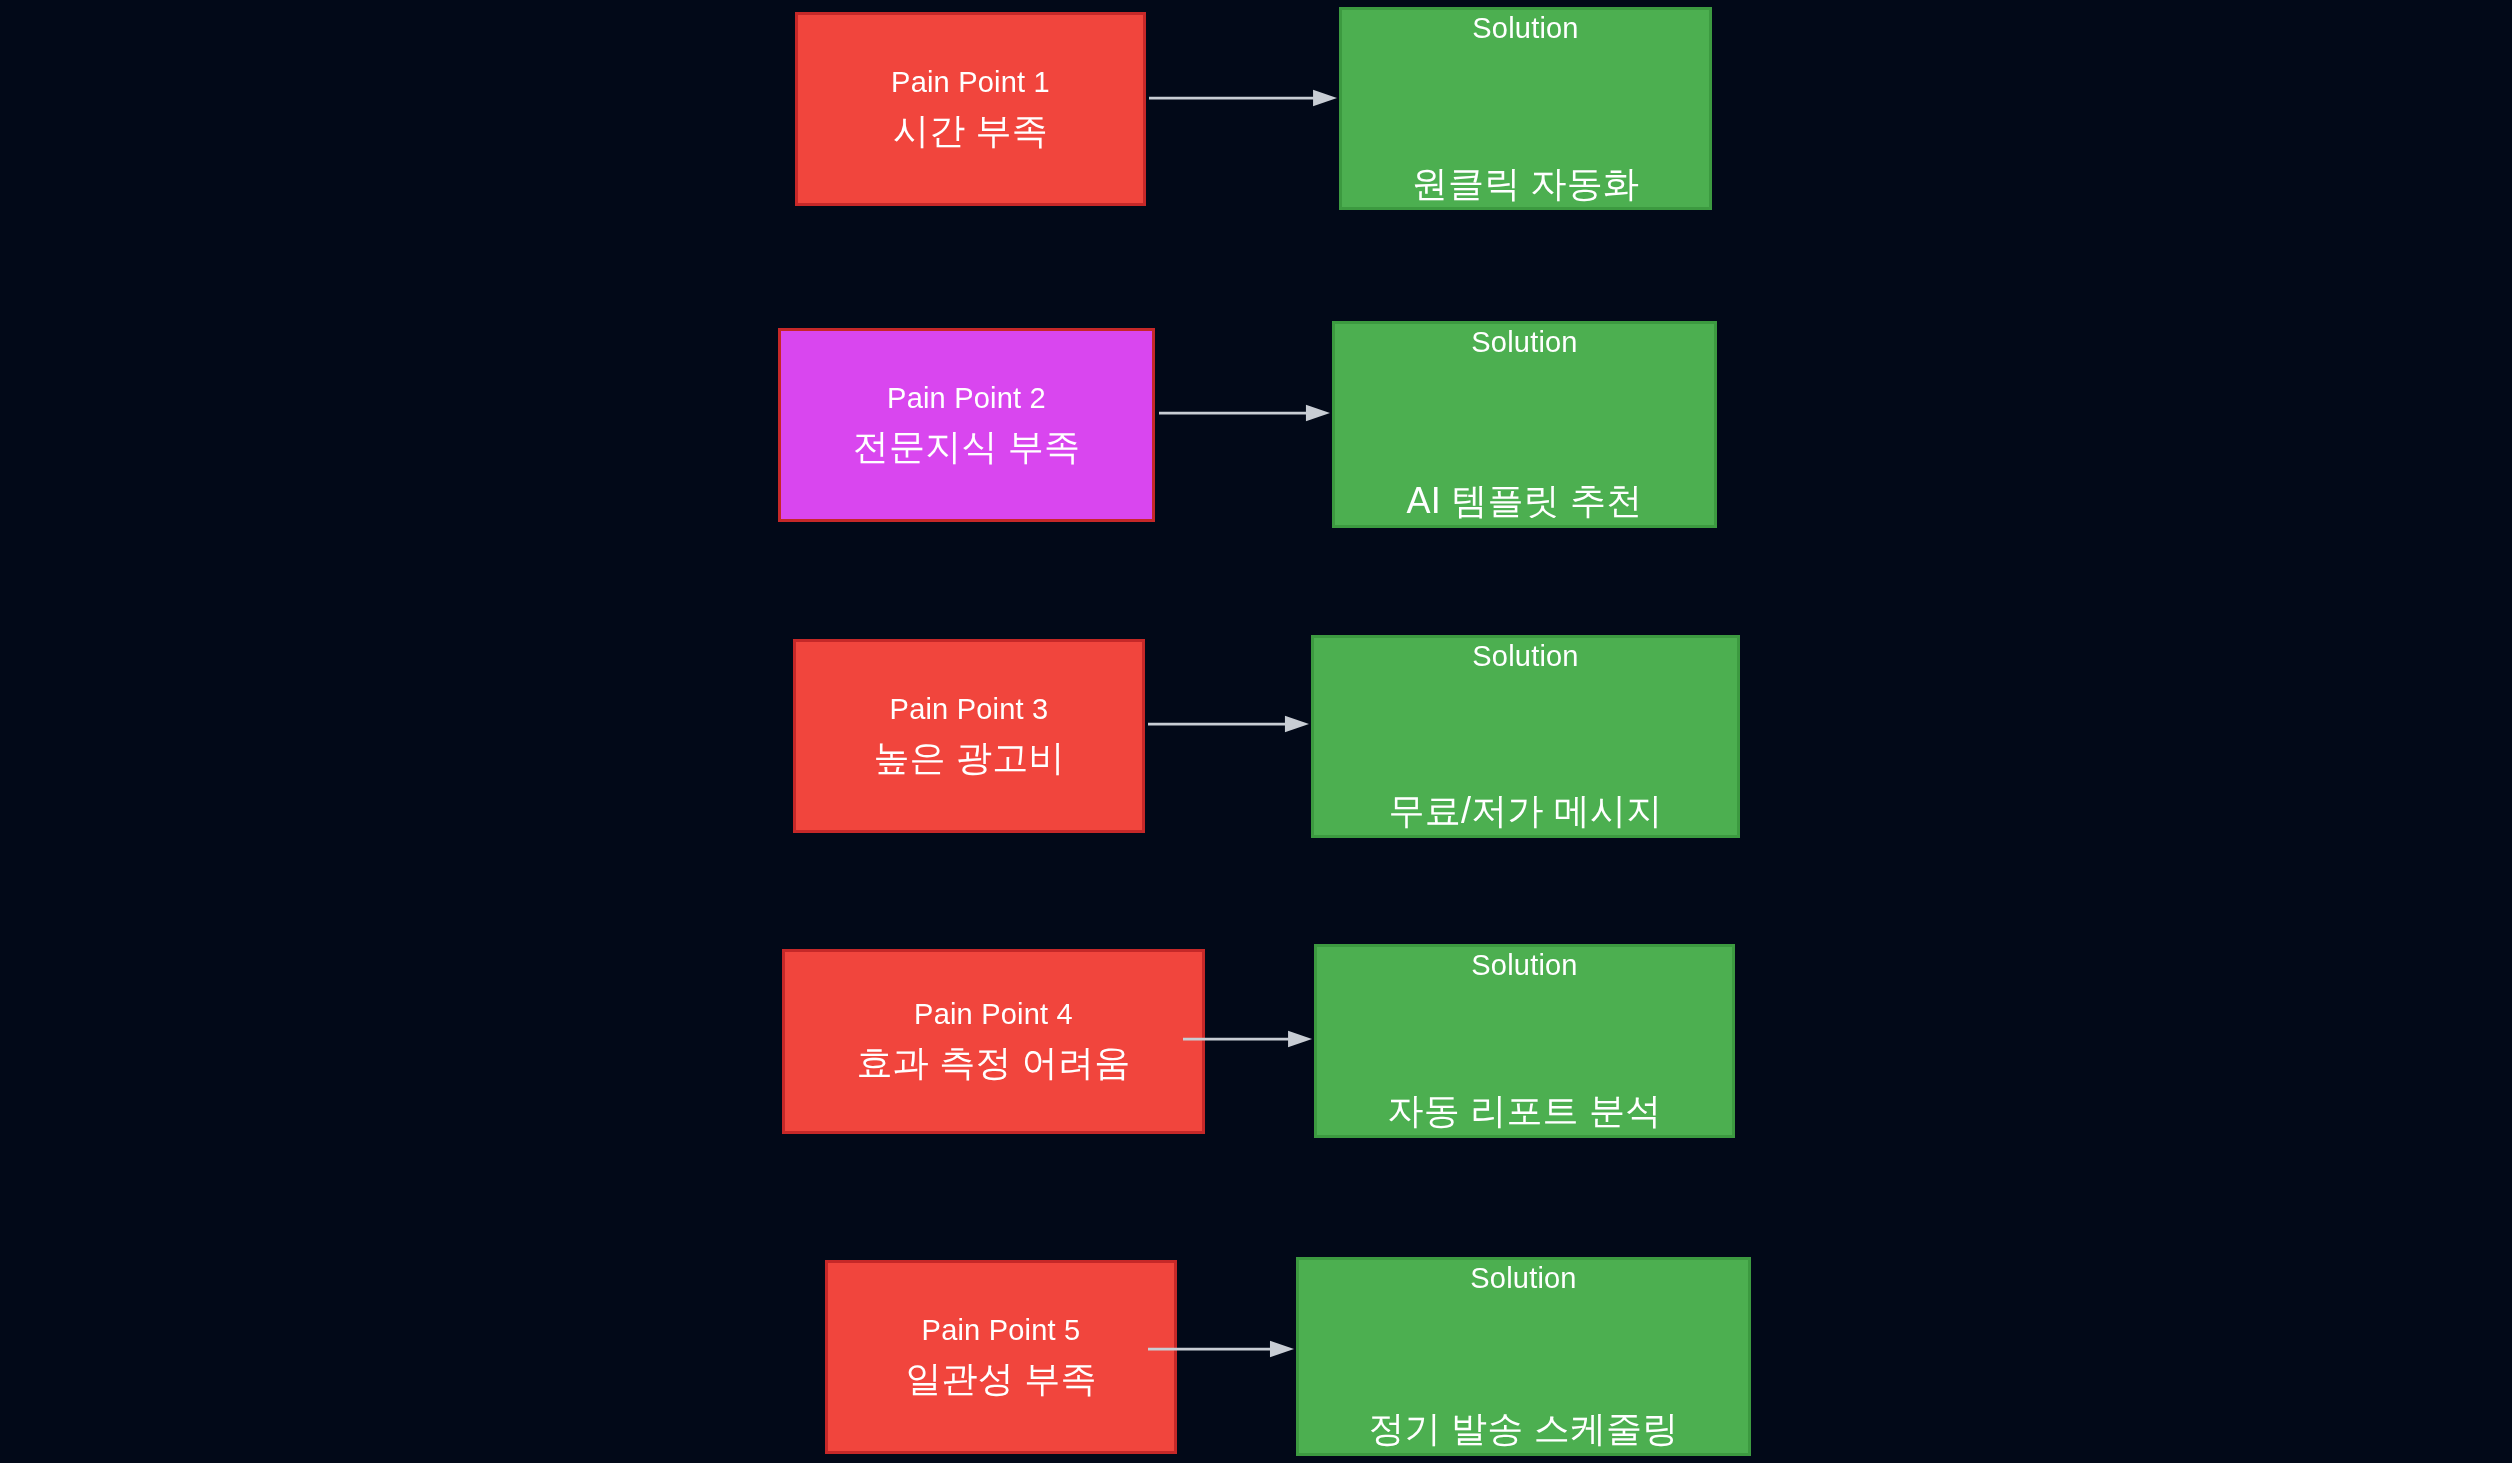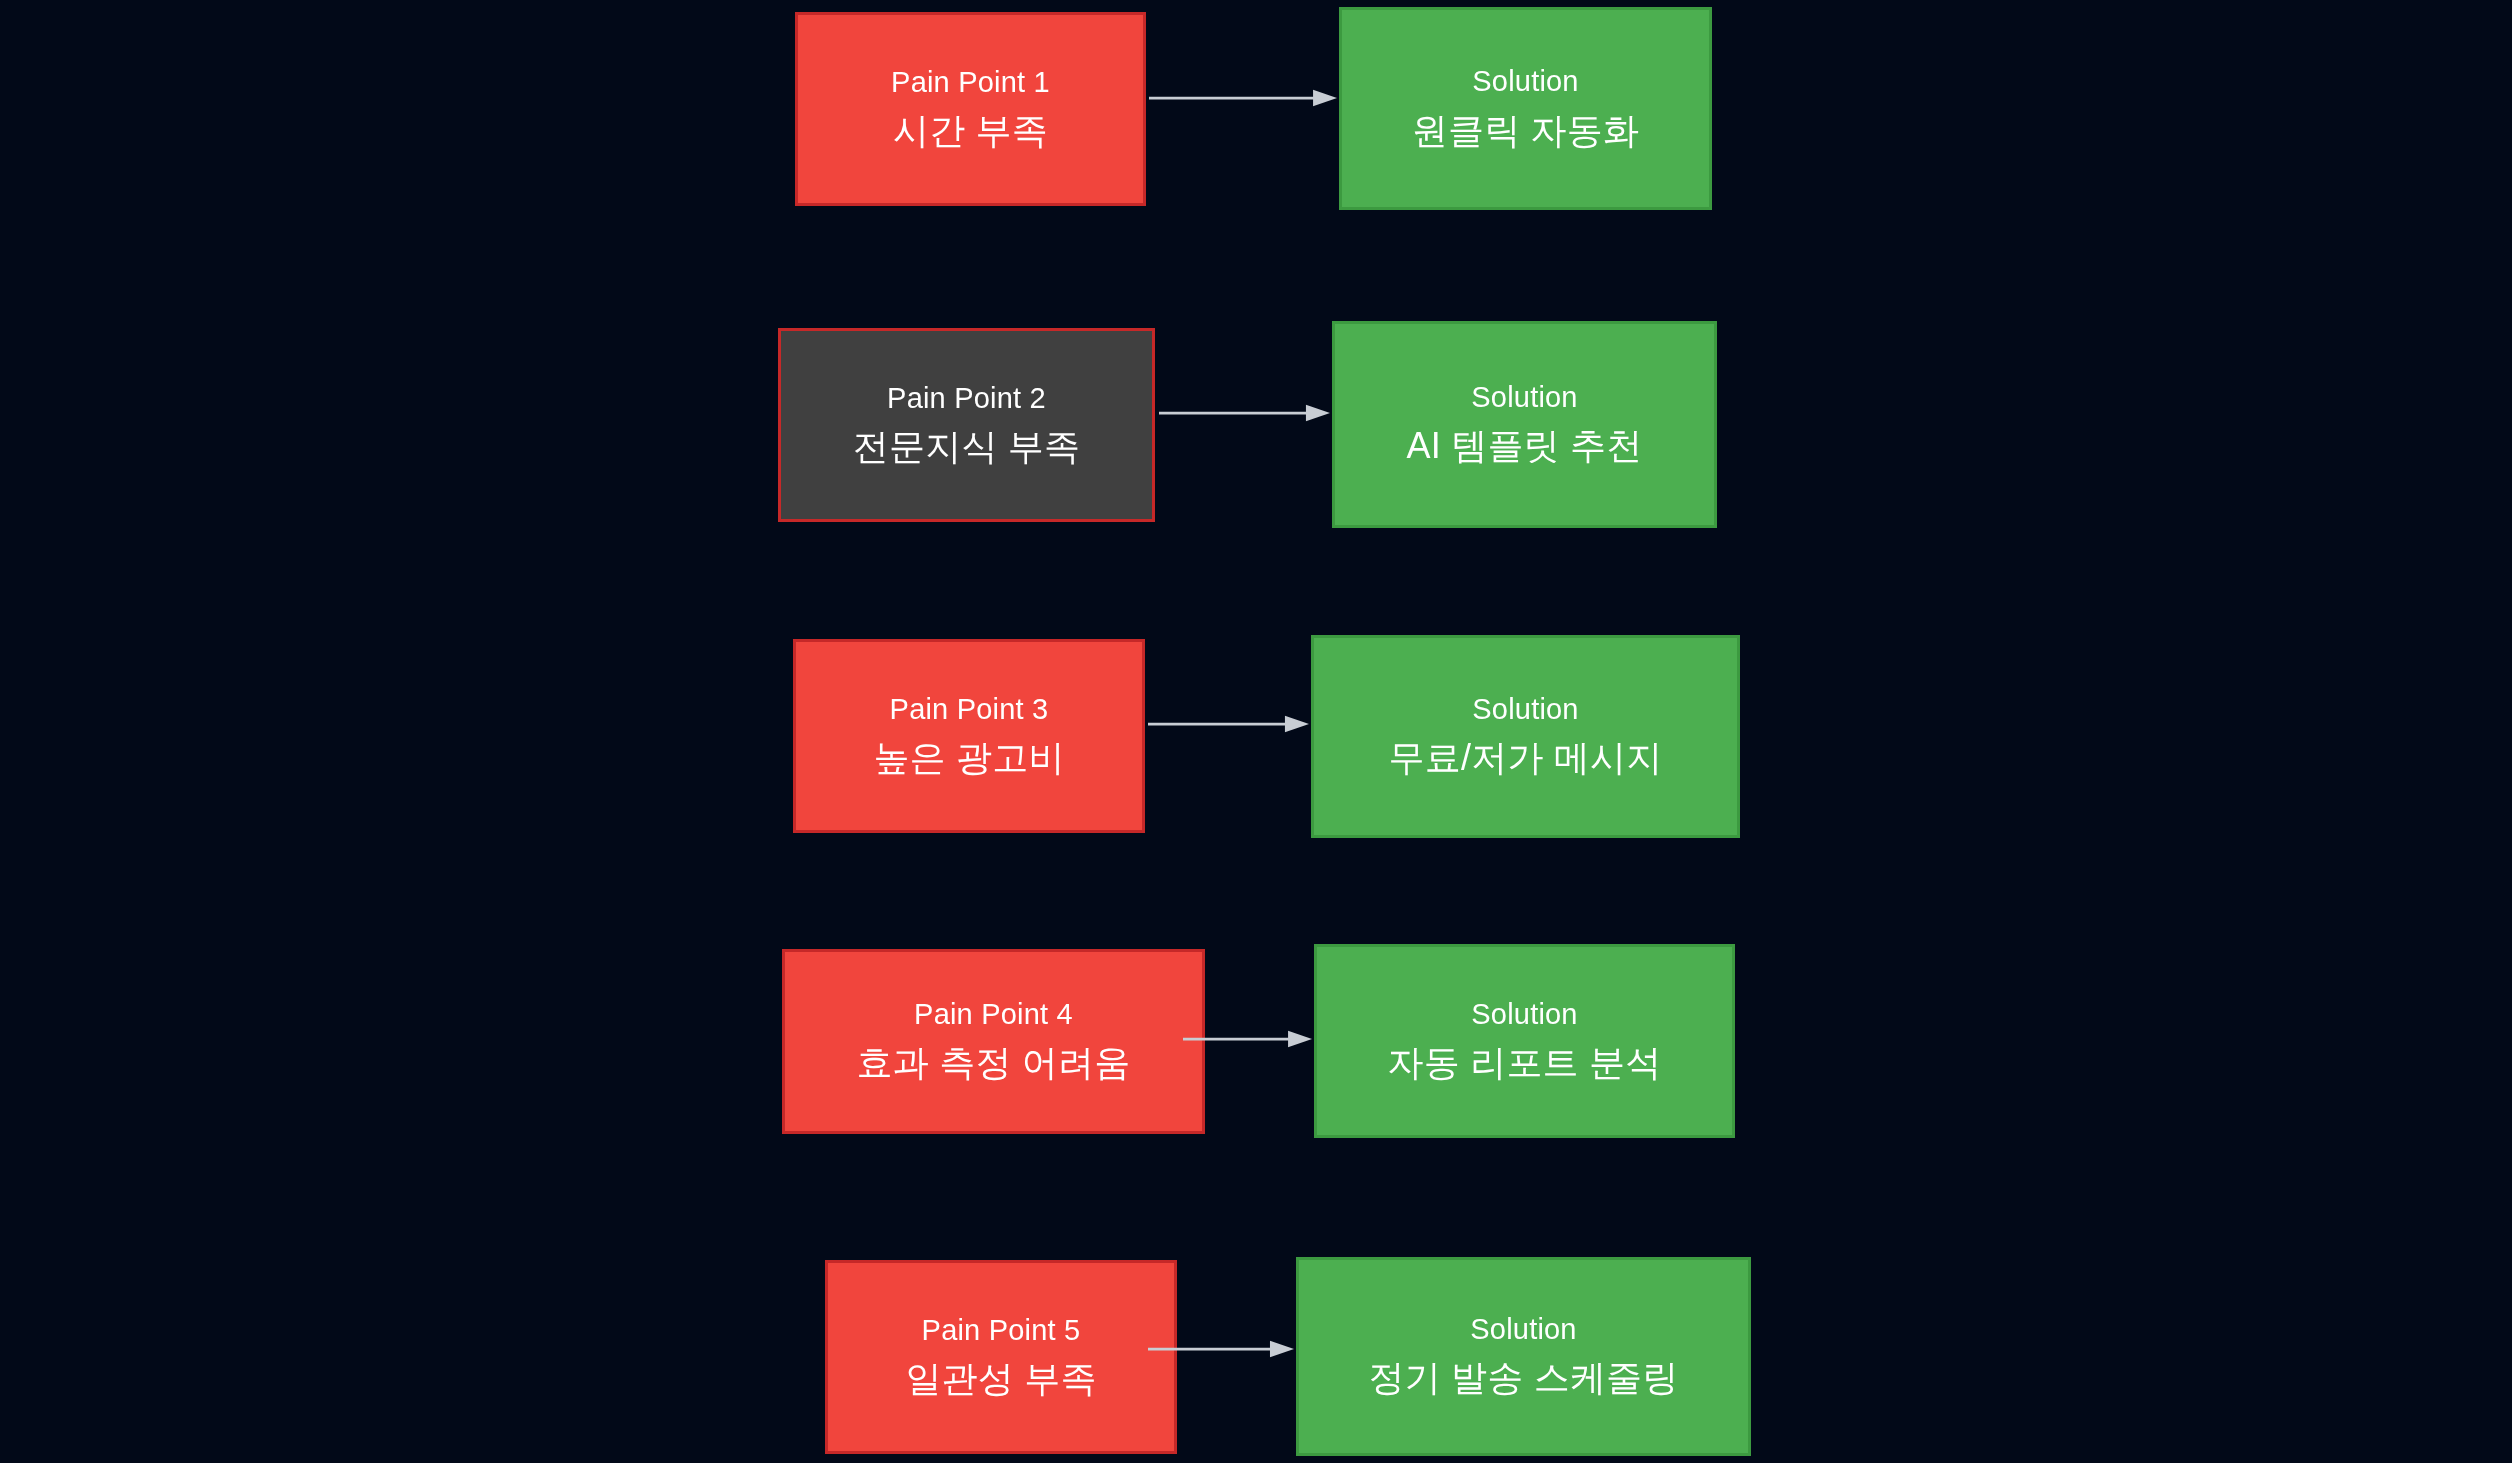--- a/index.html
+++ b/index.html
@@ -41,20 +41,21 @@
     white-space: nowrap;
     margin-top: 6.5px;
   }
   .node.pain {
     background: #F1453D;
     border: 3.7px solid #C62828;
   }
   .node.solution {
     background: #4CAF50;
     border: 3.7px solid #3C9A40;
+    justify-content: space-between;
   }
   .arrow {
     position: absolute;
     height: 22px;
     pointer-events: none;
   }
   .arrow svg {
     display: block;
     width: 100%;
     height: 100%;
@@ -72,21 +73,21 @@
     <div class="node solution" style="left: 1339px; top: 7.4px; width: 373px; height: 203px; background: rgb(76, 175, 80); border-color: rgb(60, 154, 64); color: rgb(255, 255, 255);">
       <div class="line1">Solution</div>
       <div class="line2">원클릭 자동화</div>
     </div>
     <div class="arrow" style="left: 1149px; top: 87px; width: 188px;">
       <svg viewBox="0 0 204 24" preserveAspectRatio="none">
         <line x1="0" y1="12" x2="180" y2="12" stroke="#C8CDD4" stroke-width="3"></line>
         <polygon points="178,3 204,12 178,21" fill="#C8CDD4"></polygon>
       </svg>
     </div>
-    <div class="node pain" style="left: 778px; top: 328px; width: 377px; height: 194px; background: #404040; border-color: rgb(198, 40, 40); color: rgb(255, 255, 255);">
+    <div class="node pain" style="left: 778px; top: 328px; width: 377px; height: 194px; background: #d946ef; border-color: rgb(198, 40, 40); color: rgb(255, 255, 255);">
       <div class="line1">Pain Point 2</div>
       <div class="line2">전문지식 부족</div>
     </div>
     <div class="node solution" style="left: 1332px; top: 321px; width: 385px; height: 207px; background: rgb(76, 175, 80); border-color: rgb(60, 154, 64); color: rgb(255, 255, 255);">
       <div class="line1">Solution</div>
       <div class="line2">AI 템플릿 추천</div>
     </div>
     <div class="arrow" style="left: 1159px; top: 402px; width: 171px;">
       <svg viewBox="0 0 185 24" preserveAspectRatio="none">
         <line x1="0" y1="12" x2="161" y2="12" stroke="#C8CDD4" stroke-width="3"></line>

